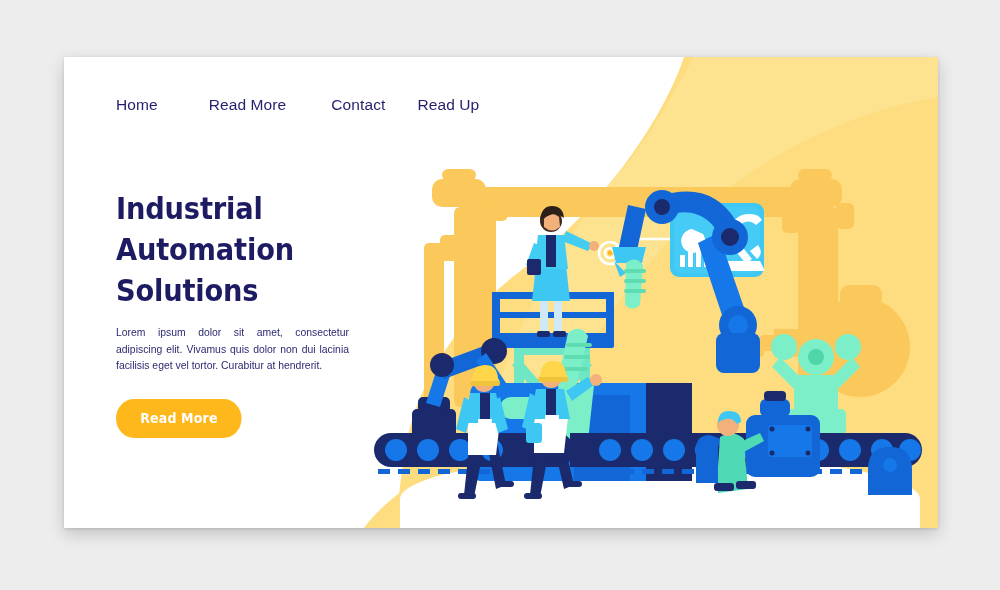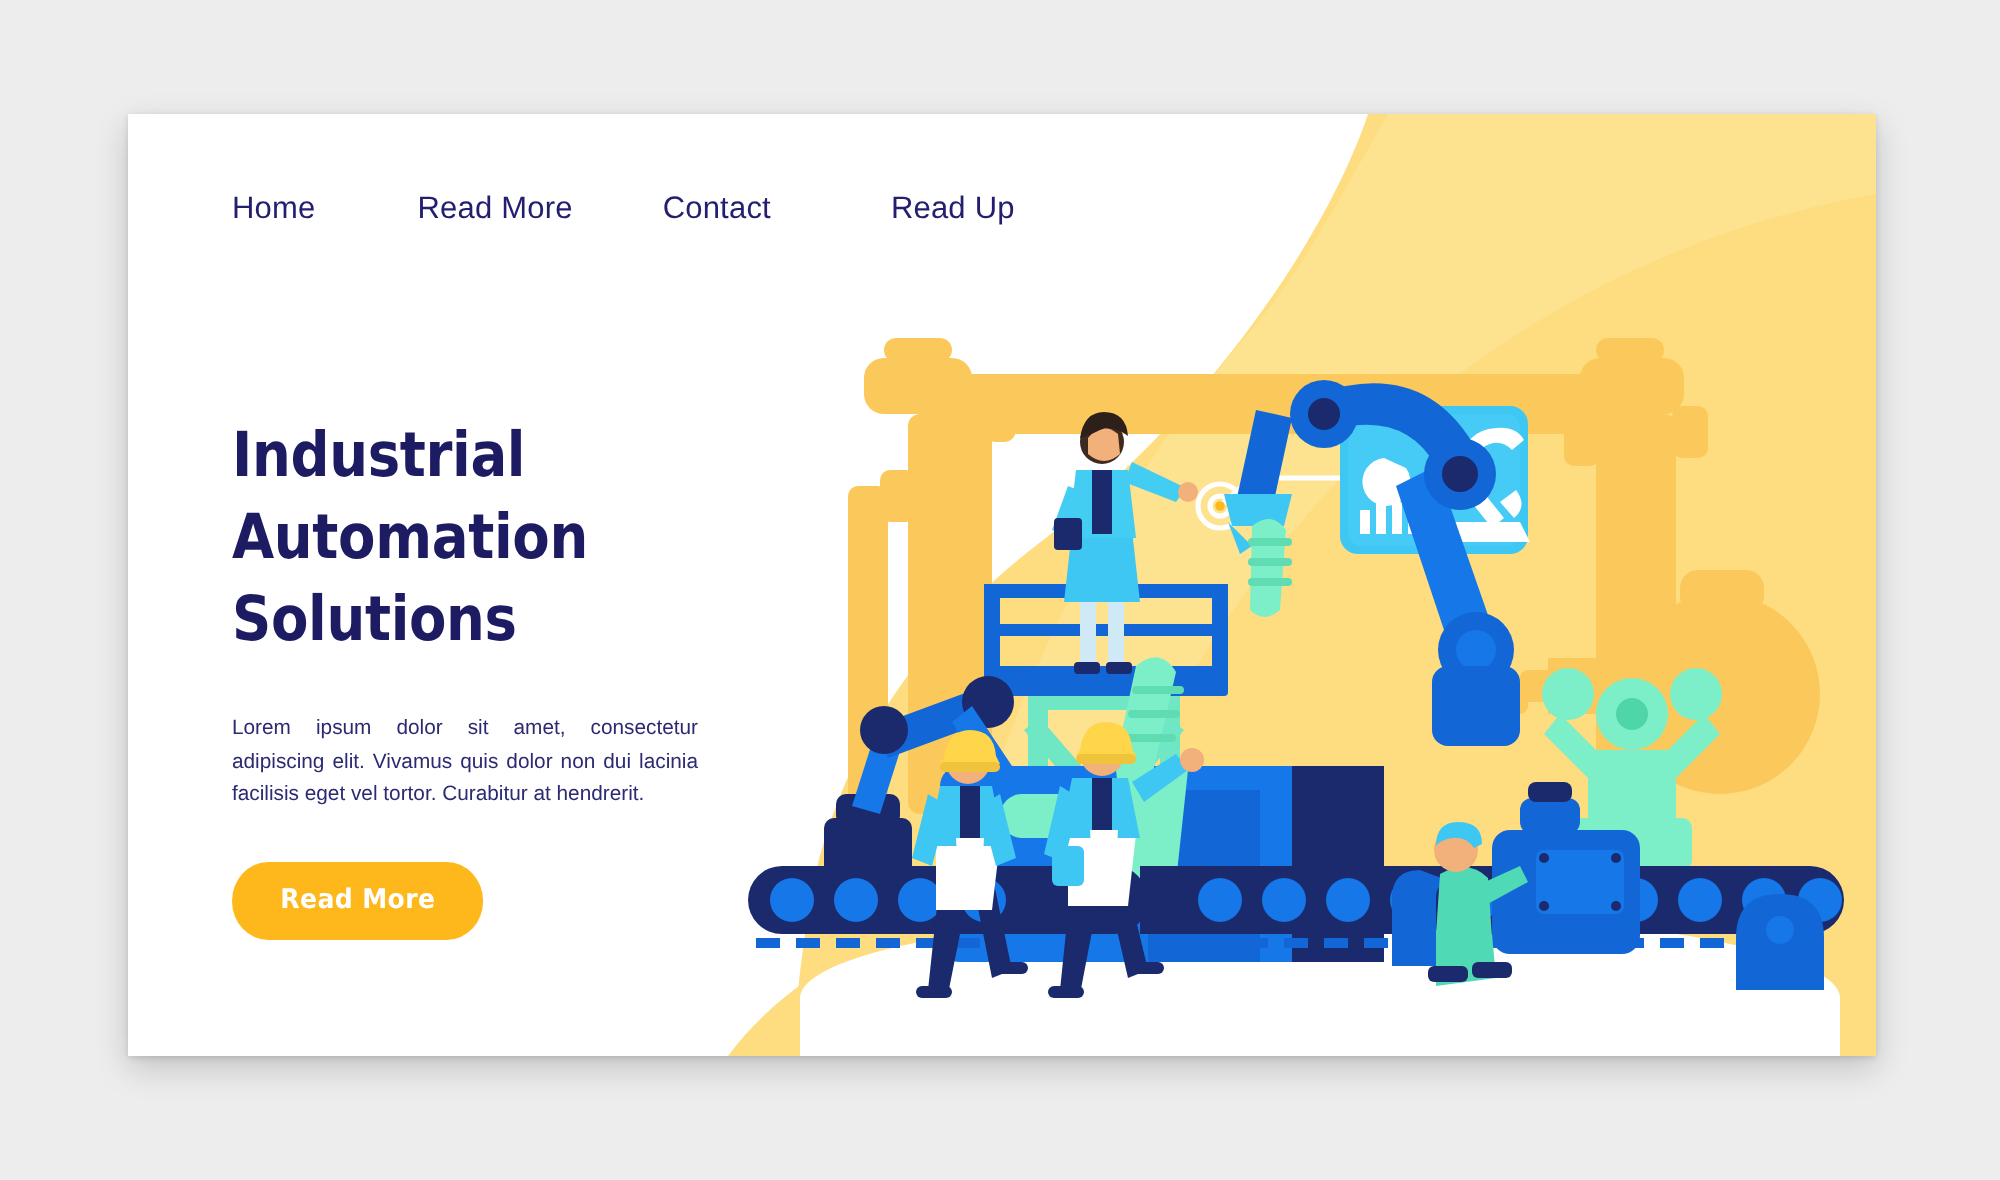--- a/index.html
+++ b/index.html
@@ -39,42 +39,42 @@
   .nav-item {
     color: #231f6e;
     font-size: 15.5px;
     letter-spacing: .1px;
     text-decoration: none;
     cursor: pointer;
     white-space: nowrap;
   }
   .nav-gap-1 { margin-right: 51px; }
   .nav-gap-2 { margin-right: 45px; }
-  .nav-gap-3 { margin-right: 60px; }
+  .nav-gap-3 { margin-right: 32px; }
 
   
   #hero {
     position: absolute;
-    left: 52px; top: 151px;
+    left: 52px; top: 131px;
     width: 300px;
     z-index: 30;
   }
   #headline {
     color: #1d1b62;
     font-family: "DejaVu Sans", sans-serif;
     font-weight: 700;
     font-size: 31px;
     line-height: 1.32;
     letter-spacing: -0.2px;
     transform: scaleX(0.88);
     transform-origin: left top;
     white-space: pre-line;
   }
   #subcopy {
-    margin-top: 26px;
+    margin-top: 14px;
     width: 233px;
     color: #2b2a72;
     font-size: 10.4px;
     line-height: 1.62;
     text-align: justify;
   }
   #cta {
     margin-top: 24px;
     display: inline-block;
     background: #ffb81c;

